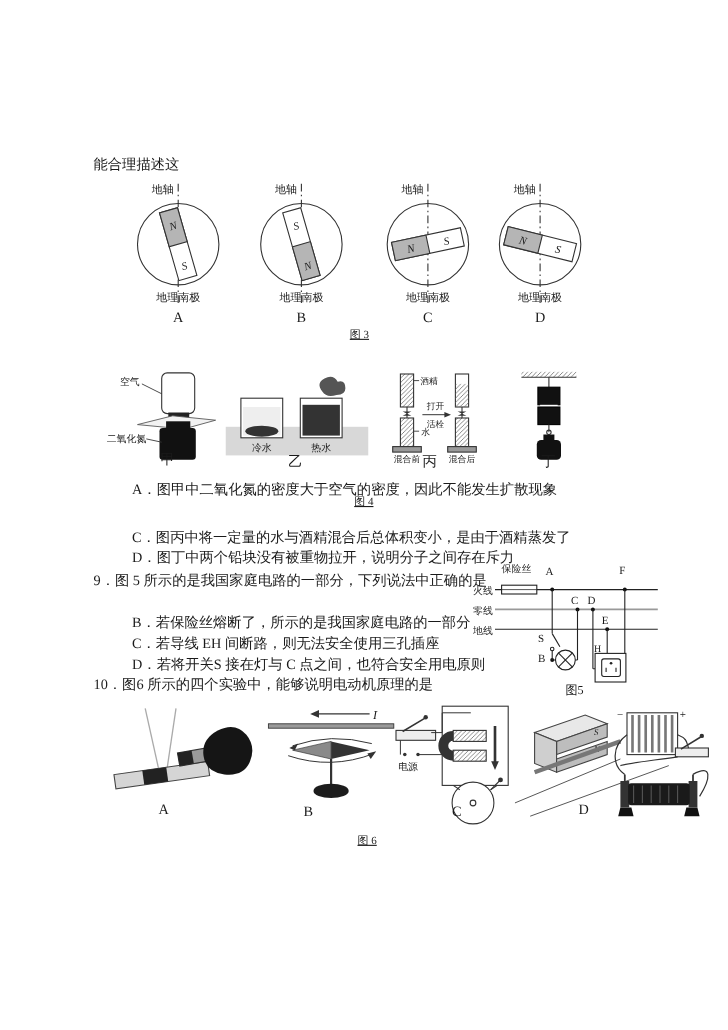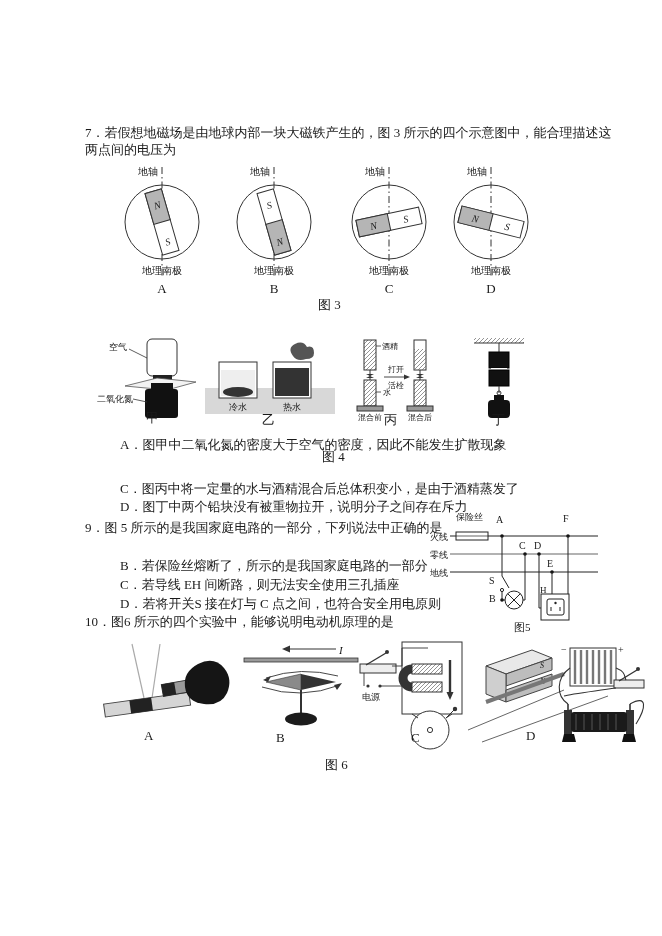--- a/index.html
+++ b/index.html
@@ -1,37 +1,36 @@
 <!DOCTYPE html>
 <html><head>
 <meta charset="utf-8">
 <style>
   html,body{margin:0;padding:0;background:#fff;}
   #page{position:relative;width:662px;height:936px;background:#ffffff;overflow:hidden;
         font-family:"Liberation Serif","DejaVu Serif",serif;color:#1a1a1a;}
   .t{position:absolute;white-space:nowrap;font-size:13px;line-height:17px;}
   .fig{position:absolute;}
   svg text{font-family:"Liberation Serif","DejaVu Serif",serif;fill:#1a1a1a;}
-  .cap{font-size:13px;}
+  .cap{font-size:10px;text-decoration:underline;}
 </style>
 </head>
 <body>
 
 <div id="page">
 
   <svg width="0" height="0" style="position:absolute">
     <defs>
       <pattern id="hatch" width="4" height="4" patternUnits="userSpaceOnUse">
         <path d="M0,4 L4,0" stroke="#666" stroke-width="0.7"></path>
       </pattern>
     </defs>
   </svg>
 
-  <div class="t" style="left:85px;top:124px">7．若假想地磁场是由地球内部一块大磁铁产生的，图 3 所示的四个示意图中，能合理描述这</div>
-  <div class="t" style="left:85px;top:141px">两点间的电压为</div>
+  <div class="t" style="left:85px;top:141px">能合理描述这</div>
 
   <svg class="fig" style="left:105px;top:164px" width="110" height="132" viewBox="0 0 110 132">
     <text x="53" y="11" text-anchor="end" font-size="10">地轴</text>
     <line x1="57" y1="3" x2="57" y2="113" stroke="#333" stroke-width="1" stroke-dasharray="7 3 1.5 3"></line>
     <circle cx="57" cy="58" r="37" fill="none" stroke="#333" stroke-width="1"></circle>
     <g transform="rotate(-16 57 58)">
       <rect x="48.5" y="26" width="17" height="64" fill="#fff" stroke="#333"></rect>
       <rect x="48.5" y="26" width="17" height="32" fill="#b5b5b5" stroke="#333"></rect>
       <text x="57" y="44" text-anchor="middle" font-size="10" font-style="italic">N</text>
       <text x="57" y="82" text-anchor="middle" font-size="10" font-style="italic">S</text>

